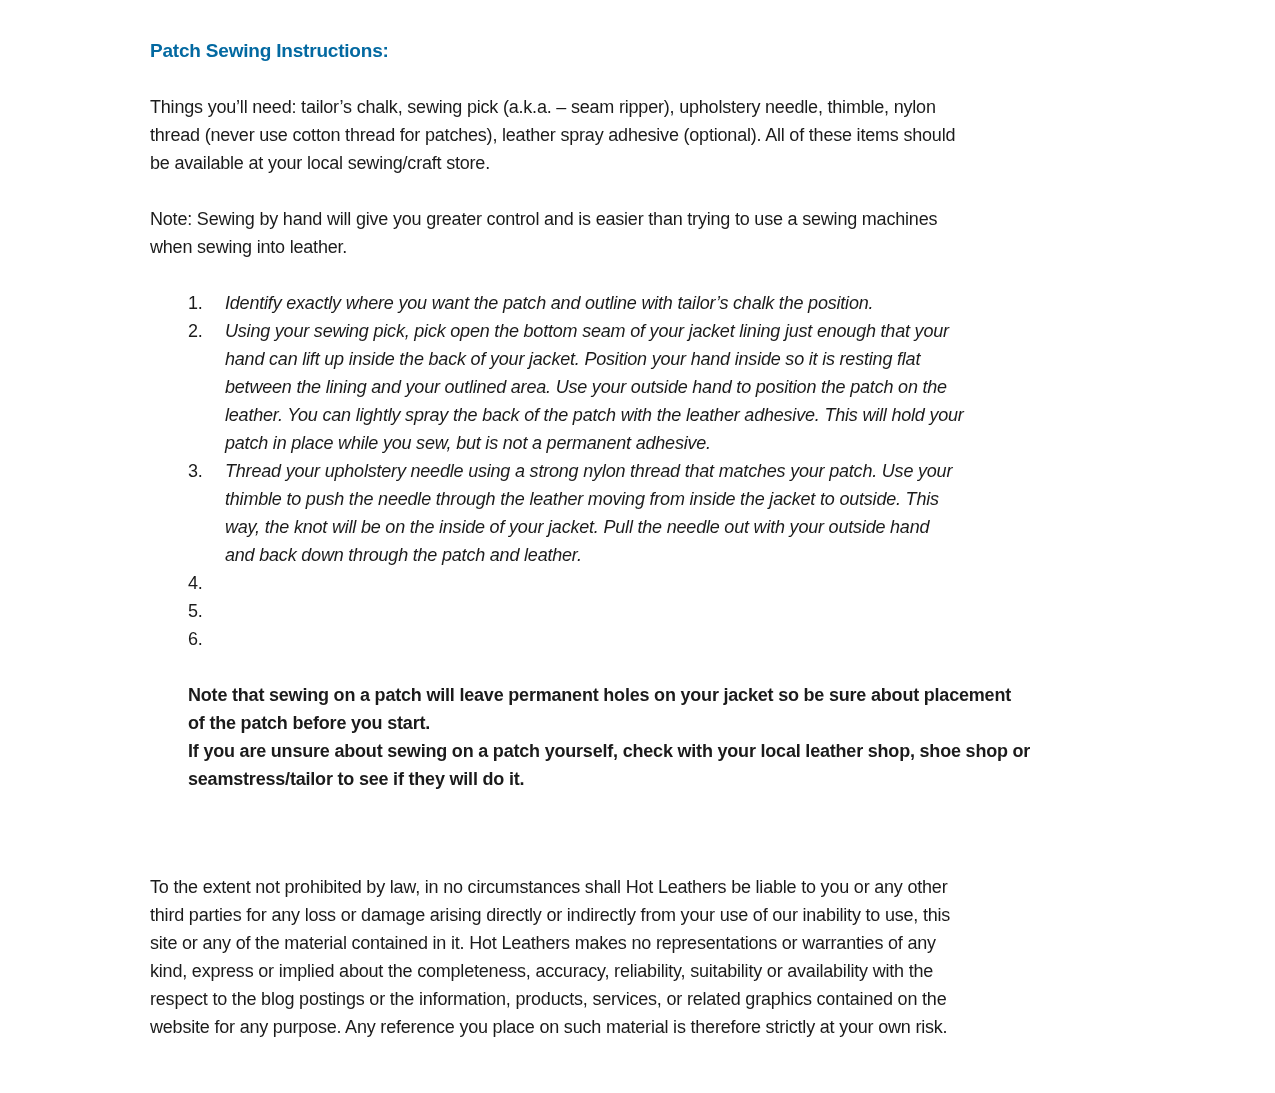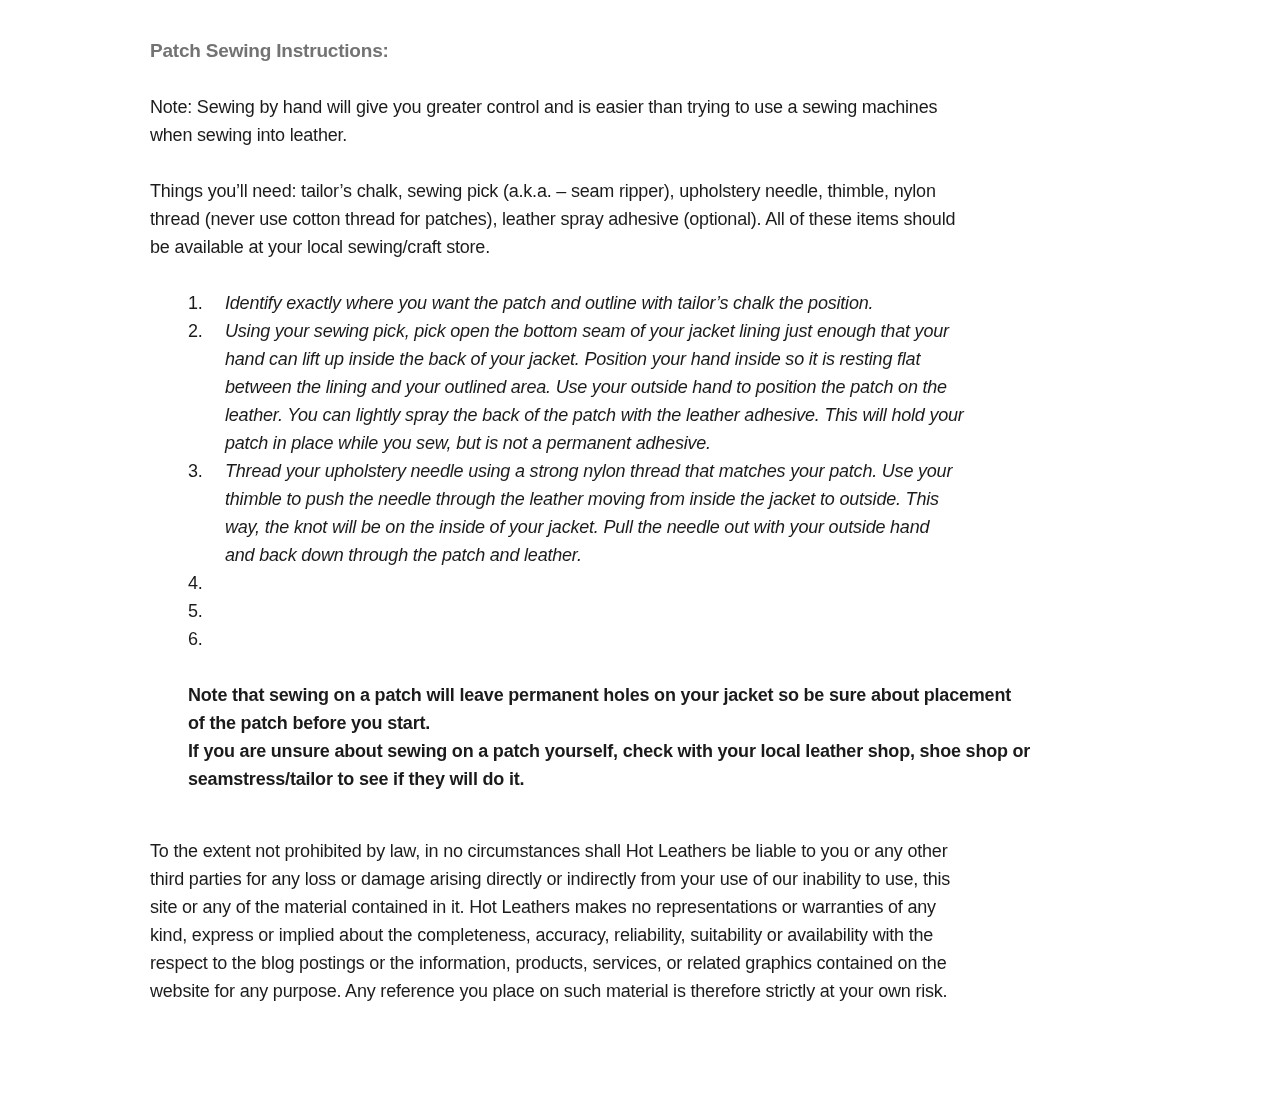--- a/index.html
+++ b/index.html
@@ -23,21 +23,21 @@
     height: 1093px;
     padding: 37px 140px 0 150px;
     background: #ffffff;
   }
   .doc-title {
     margin: 0;
     font-size: 19px;
     font-weight: 700;
     line-height: 28px;
     white-space: pre;
-    color: #737373;
+    color: #0369a1;
   }
   .para {
     margin: 28px 0 0 0;
     white-space: pre;
   }
   .steps {
     margin: 28px 0 0 0;
     padding: 0;
     list-style: none;
   }
@@ -55,36 +55,36 @@
     flex: none;
     white-space: pre;
     font-style: italic;
   }
   .note-block {
     margin: 28px 0 0 38px;
     white-space: pre;
     font-weight: bold;
   }
   .disclaimer {
-    margin-top: 44px;
+    margin-top: 80px;
   }
 </style>
 </head>
 <body>
 
 <div class="page">
 
   <h1 class="doc-title">Patch Sewing Instructions:</h1>
 
-  <p class="para">Note: Sewing by hand will give you greater control and is easier than trying to use a sewing machines
-when sewing into leather.</p>
-
   <p class="para">Things you’ll need: tailor’s chalk, sewing pick (a.k.a. – seam ripper), upholstery needle, thimble, nylon
 thread (never use cotton thread for patches), leather spray adhesive (optional). All of these items should
 be available at your local sewing/craft store.</p>
+
+  <p class="para">Note: Sewing by hand will give you greater control and is easier than trying to use a sewing machines
+when sewing into leather.</p>
 
   <ol class="steps">
     <li class="step">
       <span class="step-num">1.</span>
       <span class="step-text">Identify exactly where you want the patch and outline with tailor’s chalk the position.</span>
     </li>
     <li class="step">
       <span class="step-num">2.</span>
       <span class="step-text">Using your sewing pick, pick open the bottom seam of your jacket lining just enough that your
 hand can lift up inside the back of your jacket. Position your hand inside so it is resting flat

